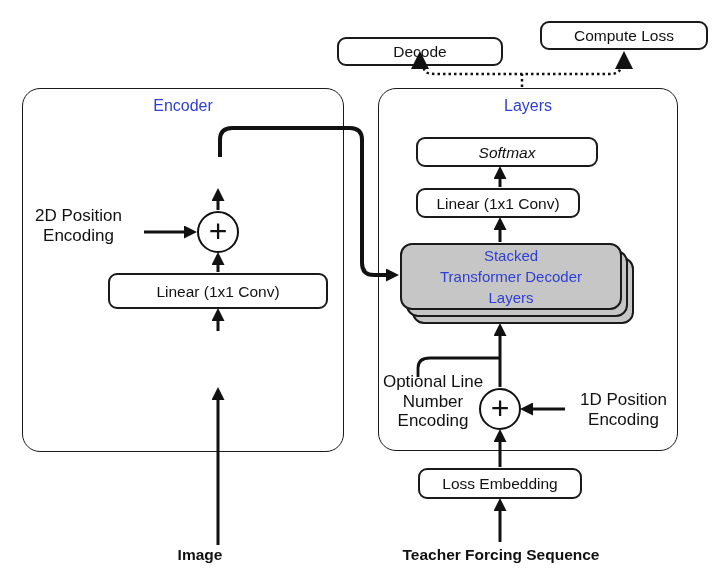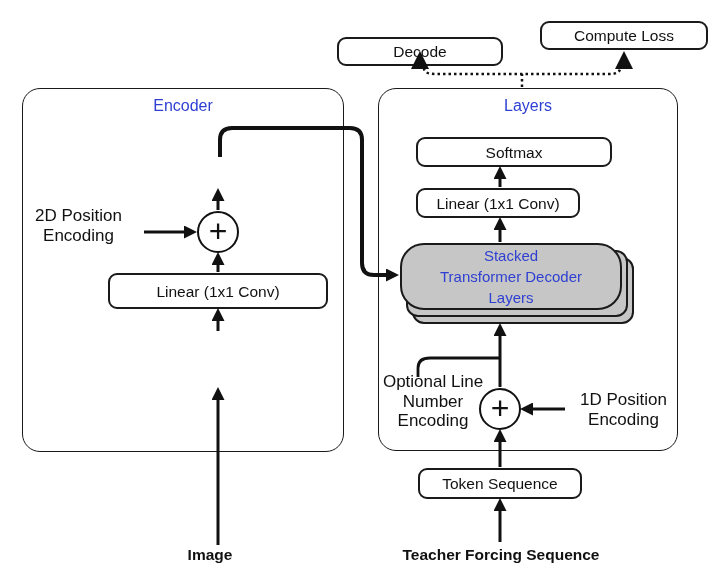--- a/index.html
+++ b/index.html
@@ -13,21 +13,21 @@
   .panel-title{
     position:absolute;left:0;right:0;top:8px;text-align:center;
     font-size:16px;color:var(--accent,#2e3fd2);
   }
   .node{
     position:absolute;border:2px solid #1a1a1a;border-radius:9px;background:#fff;
     display:flex;align-items:center;justify-content:center;text-align:center;
     font-size:15.5px;line-height:19px;white-space:pre-line;box-sizing:border-box;
   }
   .gray{
-    background:var(--node-gray,#c6c6c6);border-radius:24px;
+    background:var(--node-gray,#c6c6c6);border-radius:12px;
     color:var(--accent,#2e3fd2);font-size:15px;line-height:21px;
   }
   .shadowbox{
     position:absolute;border:2px solid #1a1a1a;border-radius:12px;
     background:var(--node-gray,#c6c6c6);box-sizing:border-box;
   }
   .circle{
     position:absolute;width:42px;height:42px;border:2px solid #111;border-radius:50%;
     background:#fff;display:flex;align-items:center;justify-content:center;
     box-sizing:border-box;
@@ -62,44 +62,44 @@
   <div class="circle" style="left:197px;top:211px;">
     <span class="plus">+</span>
   </div>
 
   <div class="node" style="left:108px;top:273px;width:220px;height:36px;">Linear (1x1 Conv)</div>
 
 
   <div class="sidelabel" style="left:16px;top:206px;width:125px;">2D Position
 Encoding</div>
 
-  <div class="node" style="left:416px;top:137px;width:196px;height:30px;">Softmax</div>
+  <div class="node" style="left:416px;top:137px;width:182px;height:30px;font-style:italic;">Softmax</div>
 
   <div class="node" style="left:416px;top:188px;width:164px;height:30px;">Linear (1x1 Conv)</div>
 
   <div class="shadowbox" style="left:412px;top:257px;width:222px;height:67px;"></div>
   <div class="shadowbox" style="left:406px;top:250px;width:222px;height:67px;"></div>
   <div class="node gray" style="left:400px;top:243px;width:222px;height:67px;">Stacked
 Transformer Decoder
 Layers</div>
 
   <div class="circle" style="left:479px;top:388px;">
     <span class="plus">+</span>
   </div>
 
   <div class="sidelabel" style="left:372px;top:372px;width:122px;">Optional Line
 Number
 Encoding</div>
 
   <div class="sidelabel" style="left:561px;top:390px;width:125px;">1D Position
 Encoding</div>
 
-  <div class="node" style="left:418px;top:468px;width:164px;height:31px;">Token Sequence</div>
+  <div class="node" style="left:418px;top:468px;width:164px;height:31px;">Loss Embedding</div>
 
-  <div class="boldlabel" style="left:150px;top:546px;width:120px;">Image</div>
+  <div class="boldlabel" style="left:140px;top:546px;width:120px;">Image</div>
   <div class="boldlabel" style="left:391px;top:546px;width:220px;">Teacher Forcing Sequence</div>
 
   <svg id="arrows" width="718" height="584" viewBox="0 0 718 584">
     <defs>
       <marker id="ah" viewBox="0 0 12 12" markerUnits="userSpaceOnUse" markerWidth="13" markerHeight="13" refX="0" refY="6" orient="auto">
         <path d="M0,0 L12,6 L0,12 Z" fill="#111"></path>
       </marker>
     </defs>
 
     <path d="M 218,545 L 218,400" stroke="#111" stroke-width="3" fill="none" marker-end="url(#ah)"></path>

